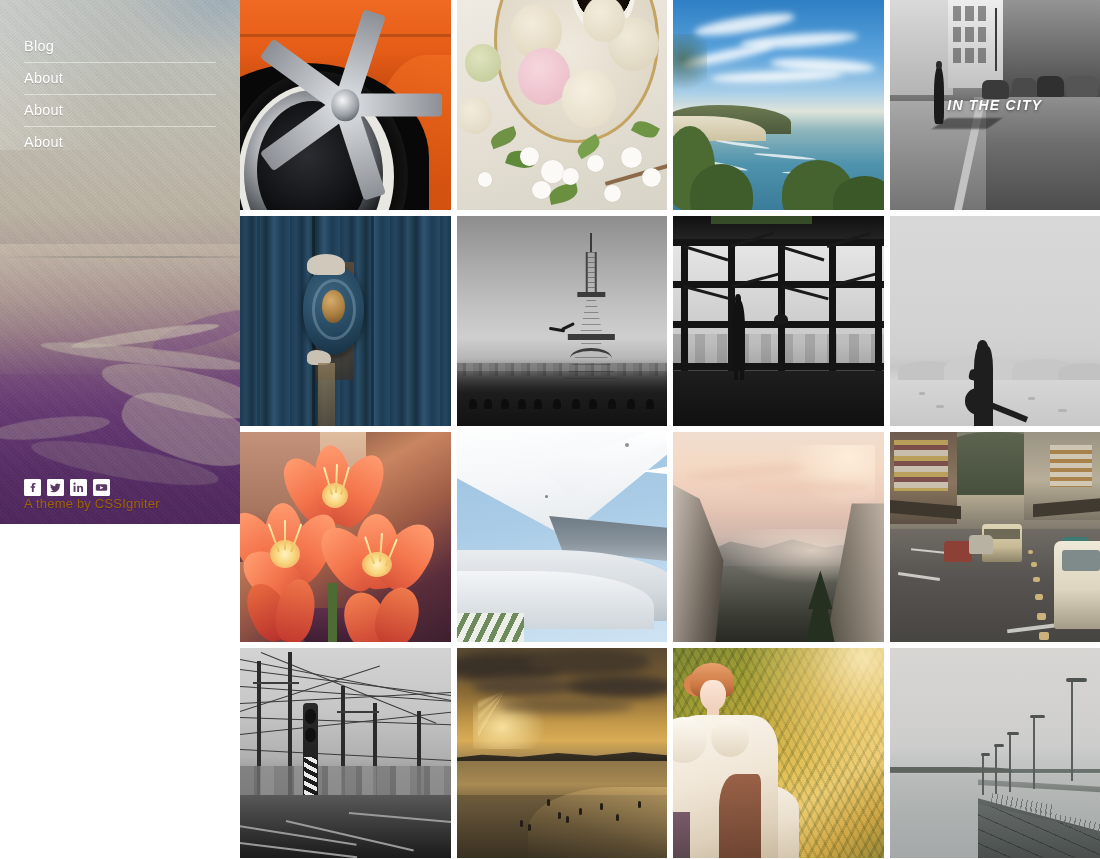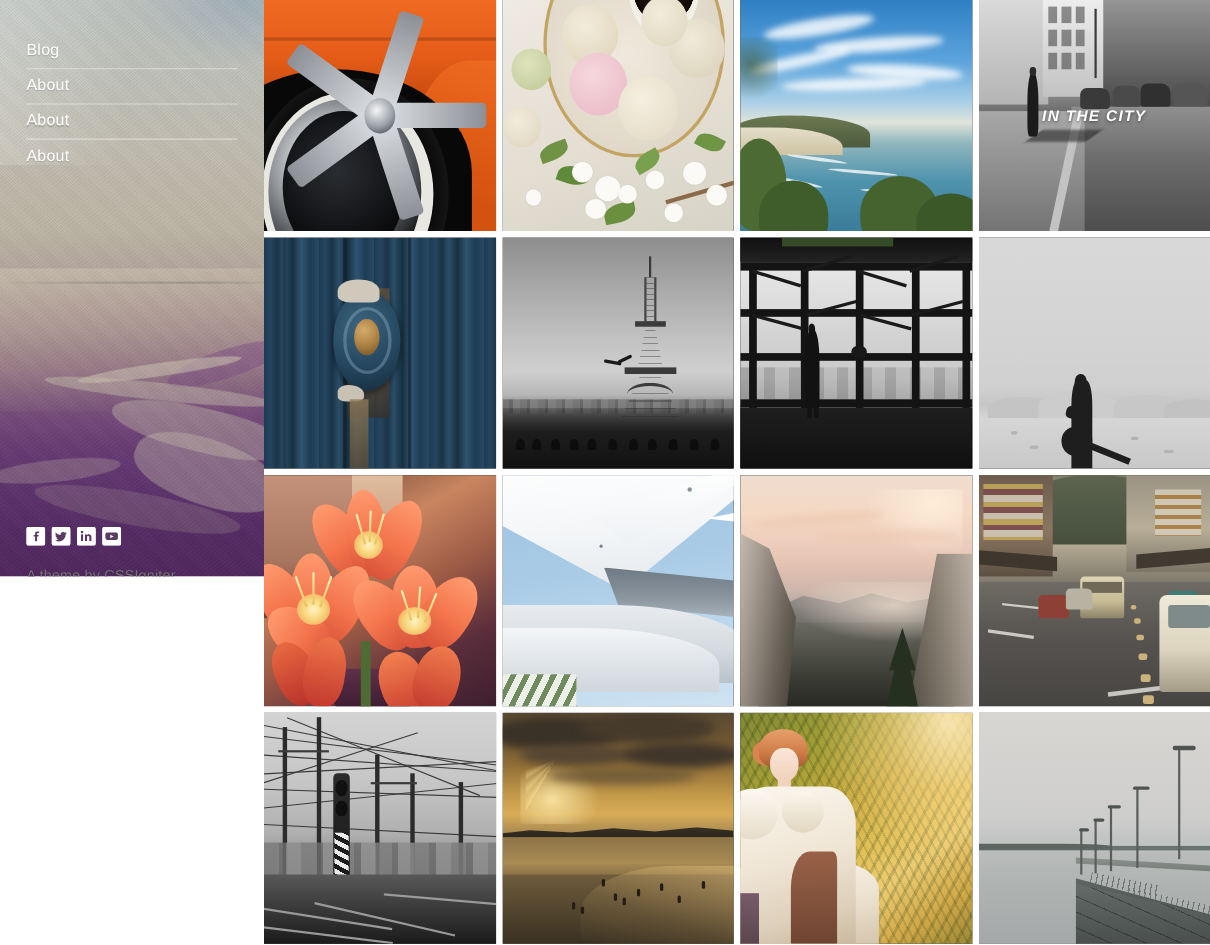--- a/index.html
+++ b/index.html
@@ -128,22 +128,22 @@
   .soc {
     width:17px; height:17px;
     background:#ffffff;
     border-radius:2px;
     display:flex; align-items:center; justify-content:center;
     cursor:pointer;
   }
   .soc svg { display:block; }
 
   .byline {
-    position:absolute; left:24px; bottom:24px;
-    color:#737373; font-size:13px; letter-spacing:0.2px;
+    position:absolute; left:24px; bottom:43px;
+    color:#a16207; font-size:13px; letter-spacing:0.2px;
     text-shadow:0 1px 1px rgba(0,0,0,0.2);
     white-space:nowrap;
   }
 
   
   .grid {
     position:absolute; left:240px; top:0;
     width:860px; height:859px;
     display:grid;
     grid-template-columns:repeat(4, 1fr);

